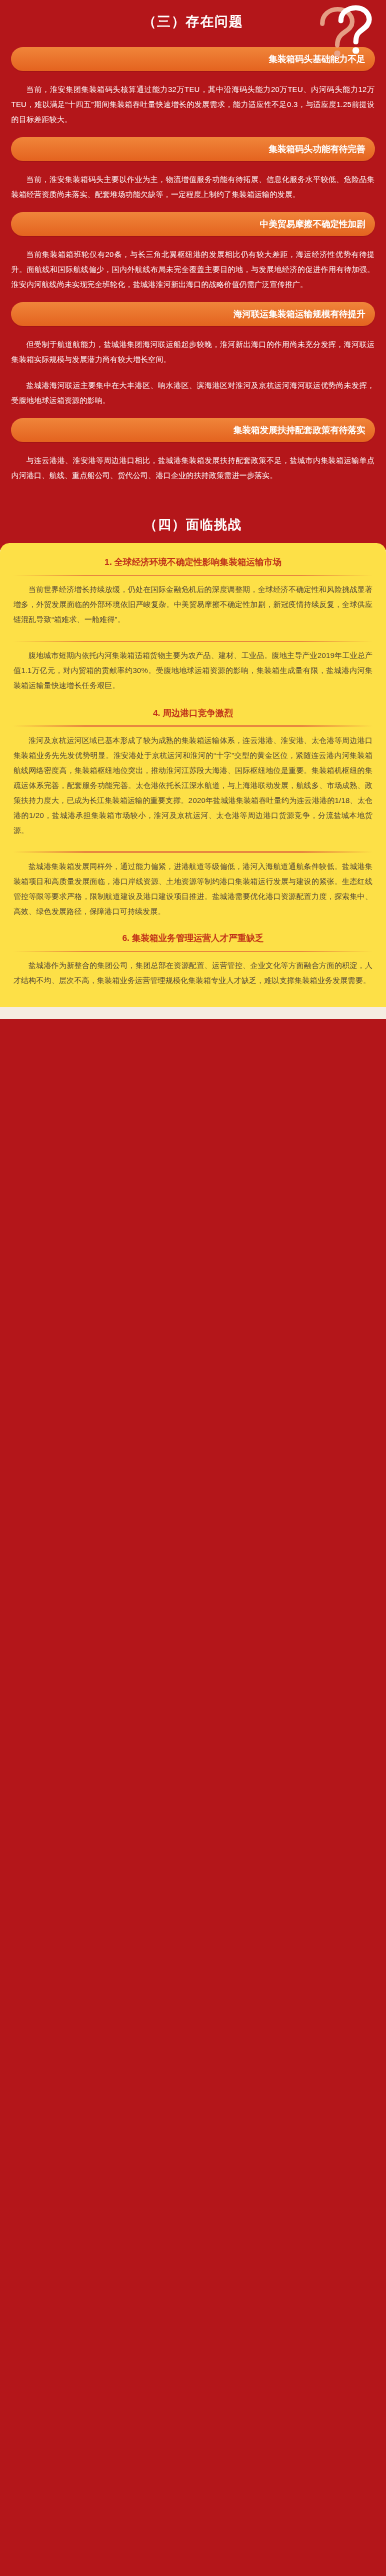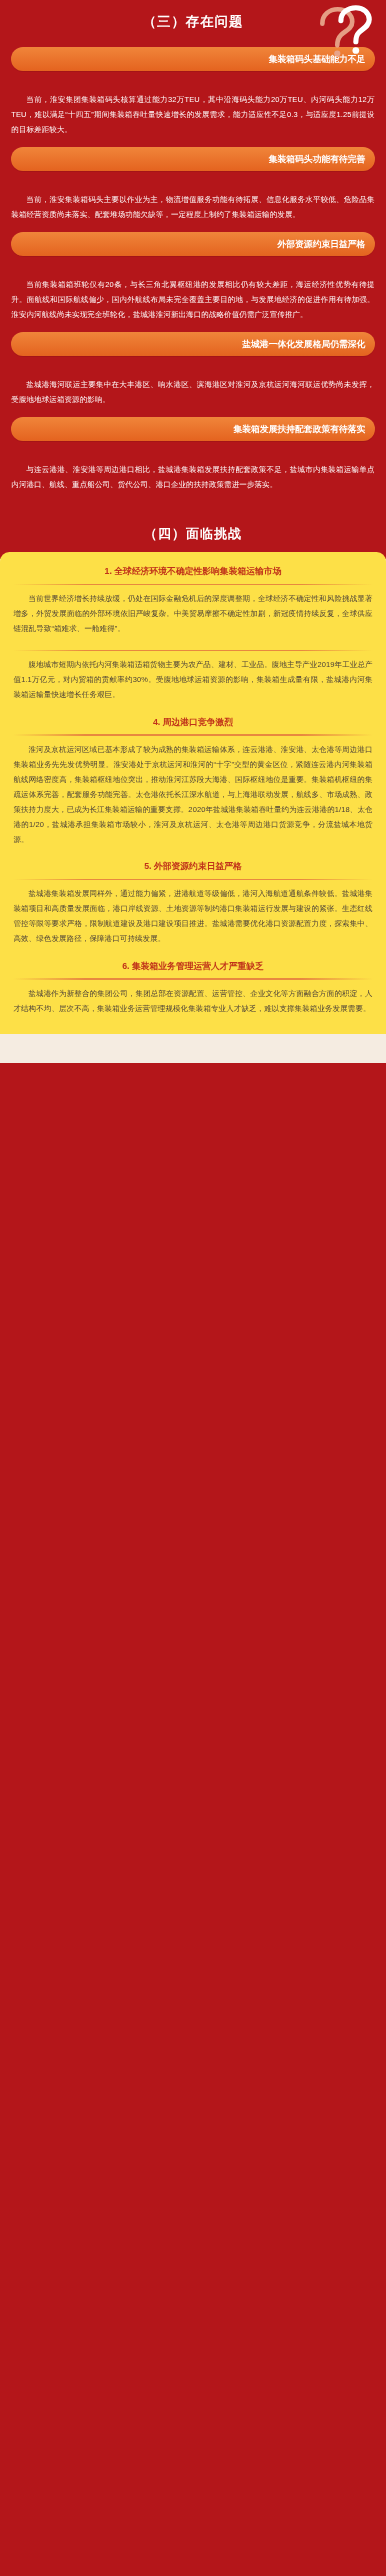--- a/index.html
+++ b/index.html
@@ -66,30 +66,30 @@
     border-radius: 13.4px;
     padding: 5.7px 9.3px;
     line-height: 1.4;
     box-shadow: 0 1px 0 rgba(0,0,0,.08);
   }
   .body-text {
     color: #ffffff;
     font-size: 7.5px;
     line-height: 2.0;
     text-align: justify;
-    margin-top: 21px;
+    margin-top: 11px;
     text-indent: 2em;
     letter-spacing: 0.1px;
   }
 
   
   .sec4 {
     background: #f5ece1;
     border-radius: 0;
-    padding: 0 0 29px 0;
+    padding: 0 0 12px 0;
     position: relative;
   }
   .sec4-head {
     background: #b4161a;
     padding: 9.3px 0 15.5px 0;
     text-align: center;
   }
   .sec4-title {
     color: #ffffff;
     font-size: 13px;
@@ -154,27 +154,30 @@
       <div class="pill">集装箱码头基础能力不足</div>
       <div class="body-text">当前，淮安集团集装箱码头核算通过能力32万TEU，其中沿海码头能力20万TEU、内河码头能力12万TEU，难以满足“十四五”期间集装箱吞吐量快速增长的发展需求，能力适应性不足0.3，与适应度1.25前提设的目标差距较大。</div>
     </div>
 
     <div class="block">
       <div class="pill">集装箱码头功能有待完善</div>
       <div class="body-text">当前，淮安集装箱码头主要以作业为主，物流增值服务功能有待拓展、信息化服务水平较低、危险品集装箱经营资质尚未落实、配套堆场功能欠缺等，一定程度上制约了集装箱运输的发展。</div>
     </div>
 
     <div class="block">
-      <div class="pill">外部资源约束日益严格</div>
+      <div class="pill">中美贸易摩擦不确定性加剧</div>
       <div class="body-text">当前集装箱箱班轮仅有20条，与长三角北翼枢纽港的发展相比仍有较大差距，海运经济性优势有待提升。面航线和国际航线偏少，国内外航线布局未完全覆盖主要目的地，与发展地经济的促进作用有待加强。淮安内河航线尚未实现完全班轮化，盐城港淮河新出海口的战略价值仍需广泛宣传推广。</div>
     </div>
 
-
-    <div class="block">
-      <div class="pill">盐城港一体化发展格局仍需深化</div>
+    <div class="block">
+      <div class="pill">海河联运集装箱运输规模有待提升</div>
+      <div class="body-text">但受制于航道航能力，盐城港集团海河联运船起步较晚，淮河新出海口的作用尚未充分发挥，海河联运集装箱实际规模与发展潜力尚有较大增长空间。</div>
+    </div>
+
+    <div class="block">
       <div class="body-text">盐城港海河联运主要集中在大丰港区、响水港区、滨海港区对淮河及京杭运河海河联运优势尚未发挥，受腹地地球运箱资源的影响。</div>
     </div>
 
     <div class="block">
       <div class="pill">集装箱发展扶持配套政策有待落实</div>
       <div class="body-text">与连云港港、淮安港等周边港口相比，盐城港集装箱发展扶持配套政策不足，盐城市内集装箱运输单点内河港口、航线、重点船公司、货代公司、港口企业的扶持政策需进一步落实。</div>
     </div>
   </div>
 
   <div class="sec4">
@@ -196,21 +199,20 @@
         <div class="q-text">腹地城市短期内依托内河集装箱适箱货物主要为农产品、建材、工业品。腹地主导产业2019年工业总产值1.1万亿元，对内贸箱的贡献率约30%。受腹地地球运箱资源的影响，集装箱生成量有限，盐城港内河集装箱运输量快速增长任务艰巨。</div>
       </div>
 
       <div class="q-block">
         <div class="q-title">4. 周边港口竞争激烈</div>
         <div class="q-underline"></div>
         <div class="q-text">淮河及京杭运河区域已基本形成了较为成熟的集装箱运输体系，连云港港、淮安港、太仓港等周边港口集装箱业务先先发优势明显。淮安港处于京杭运河和淮河的“十字”交型的黄金区位，紧随连云港内河集装箱航线网络密度高，集装箱枢纽地位突出，推动淮河江苏段大海港、国际枢纽地位是重要。集装箱机枢纽的集疏运体系完善，配套服务功能完善。太仓港依托长江深水航道，与上海港联动发展，航线多、市场成熟、政策扶持力度大，已成为长江集装箱运输的重要支撑。2020年盐城港集装箱吞吐量约为连云港港的1/18、太仓港的1/20，盐城港承担集装箱市场较小，淮河及京杭运河、太仓港等周边港口货源竞争，分流盐城本地货源。</div>
       </div>
 
       <div class="q-block">
-        <div class="q-title">5. 外部资源约束日益严格</div>
         <div class="q-underline"></div>
         <div class="q-text">盐城港集装箱发展同样外，通过能力偏紧，进港航道等级偏低，港河入海航道通航条件较低。盐城港集装箱项目和高质量发展面临，港口岸线资源、土地资源等制约港口集装箱运行发展与建设的紧张。生态红线管控等限等要求严格，限制航道建设及港口建设项目推进。盐城港需要优化港口资源配置力度，探索集中、高效、绿色发展路径，保障港口可持续发展。</div>
       </div>
 
       <div class="q-block">
         <div class="q-title">6. 集装箱业务管理运营人才严重缺乏</div>
         <div class="q-underline"></div>
         <div class="q-text">盐城港作为新整合的集团公司，集团总部在资源配置、运营管控、企业文化等方面融合方面的积淀，人才结构不均、层次不高，集装箱业务运营管理规模化集装箱专业人才缺乏，难以支撑集装箱业务发展需要。</div>
       </div>
 

